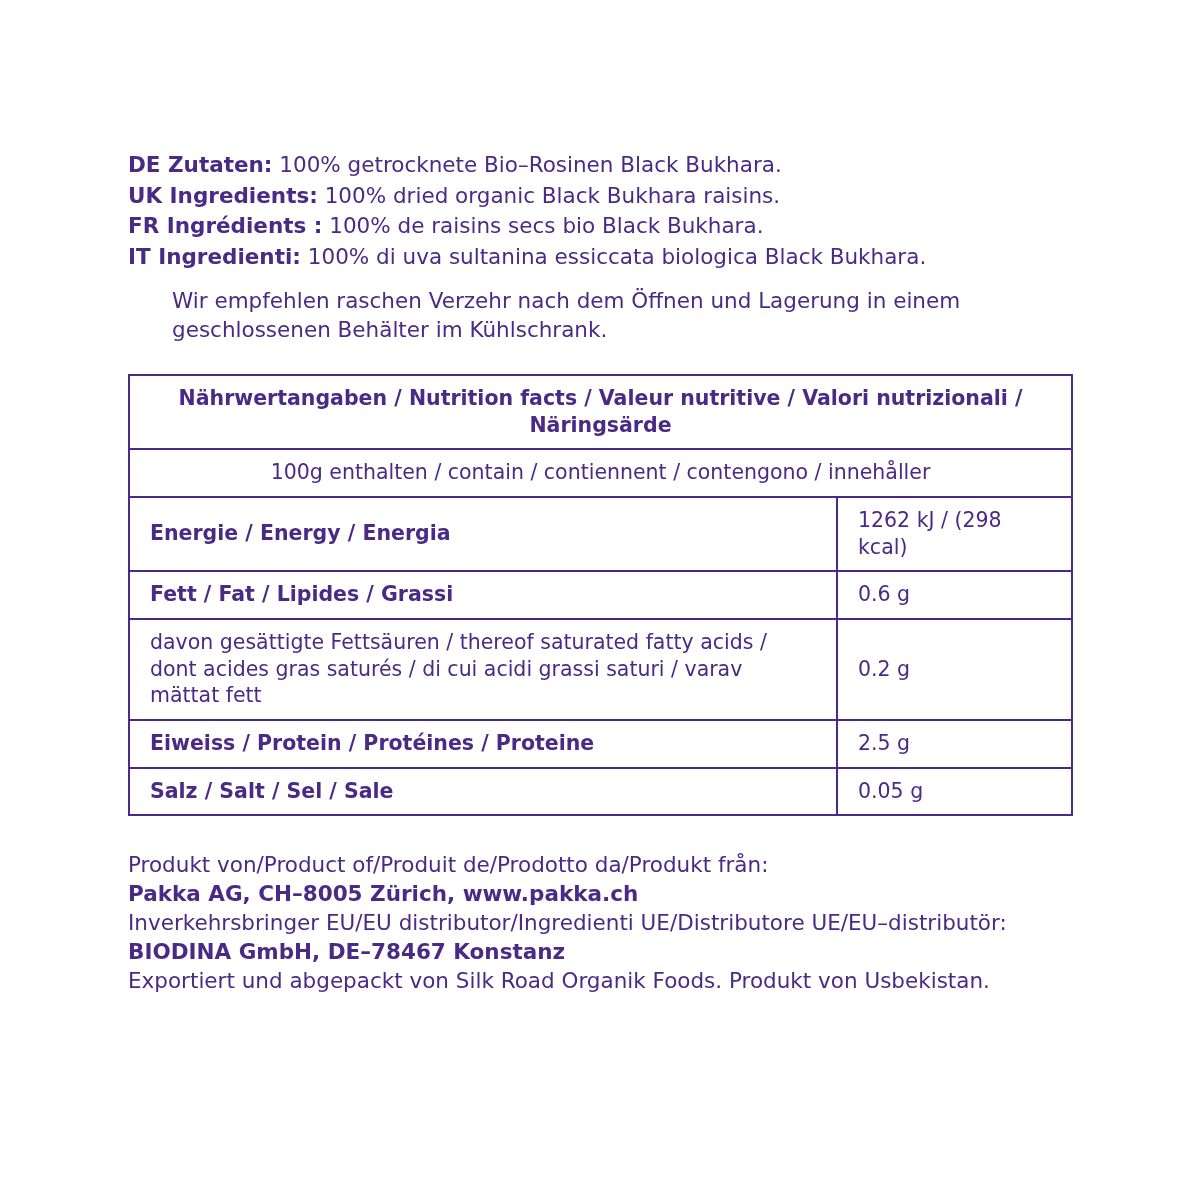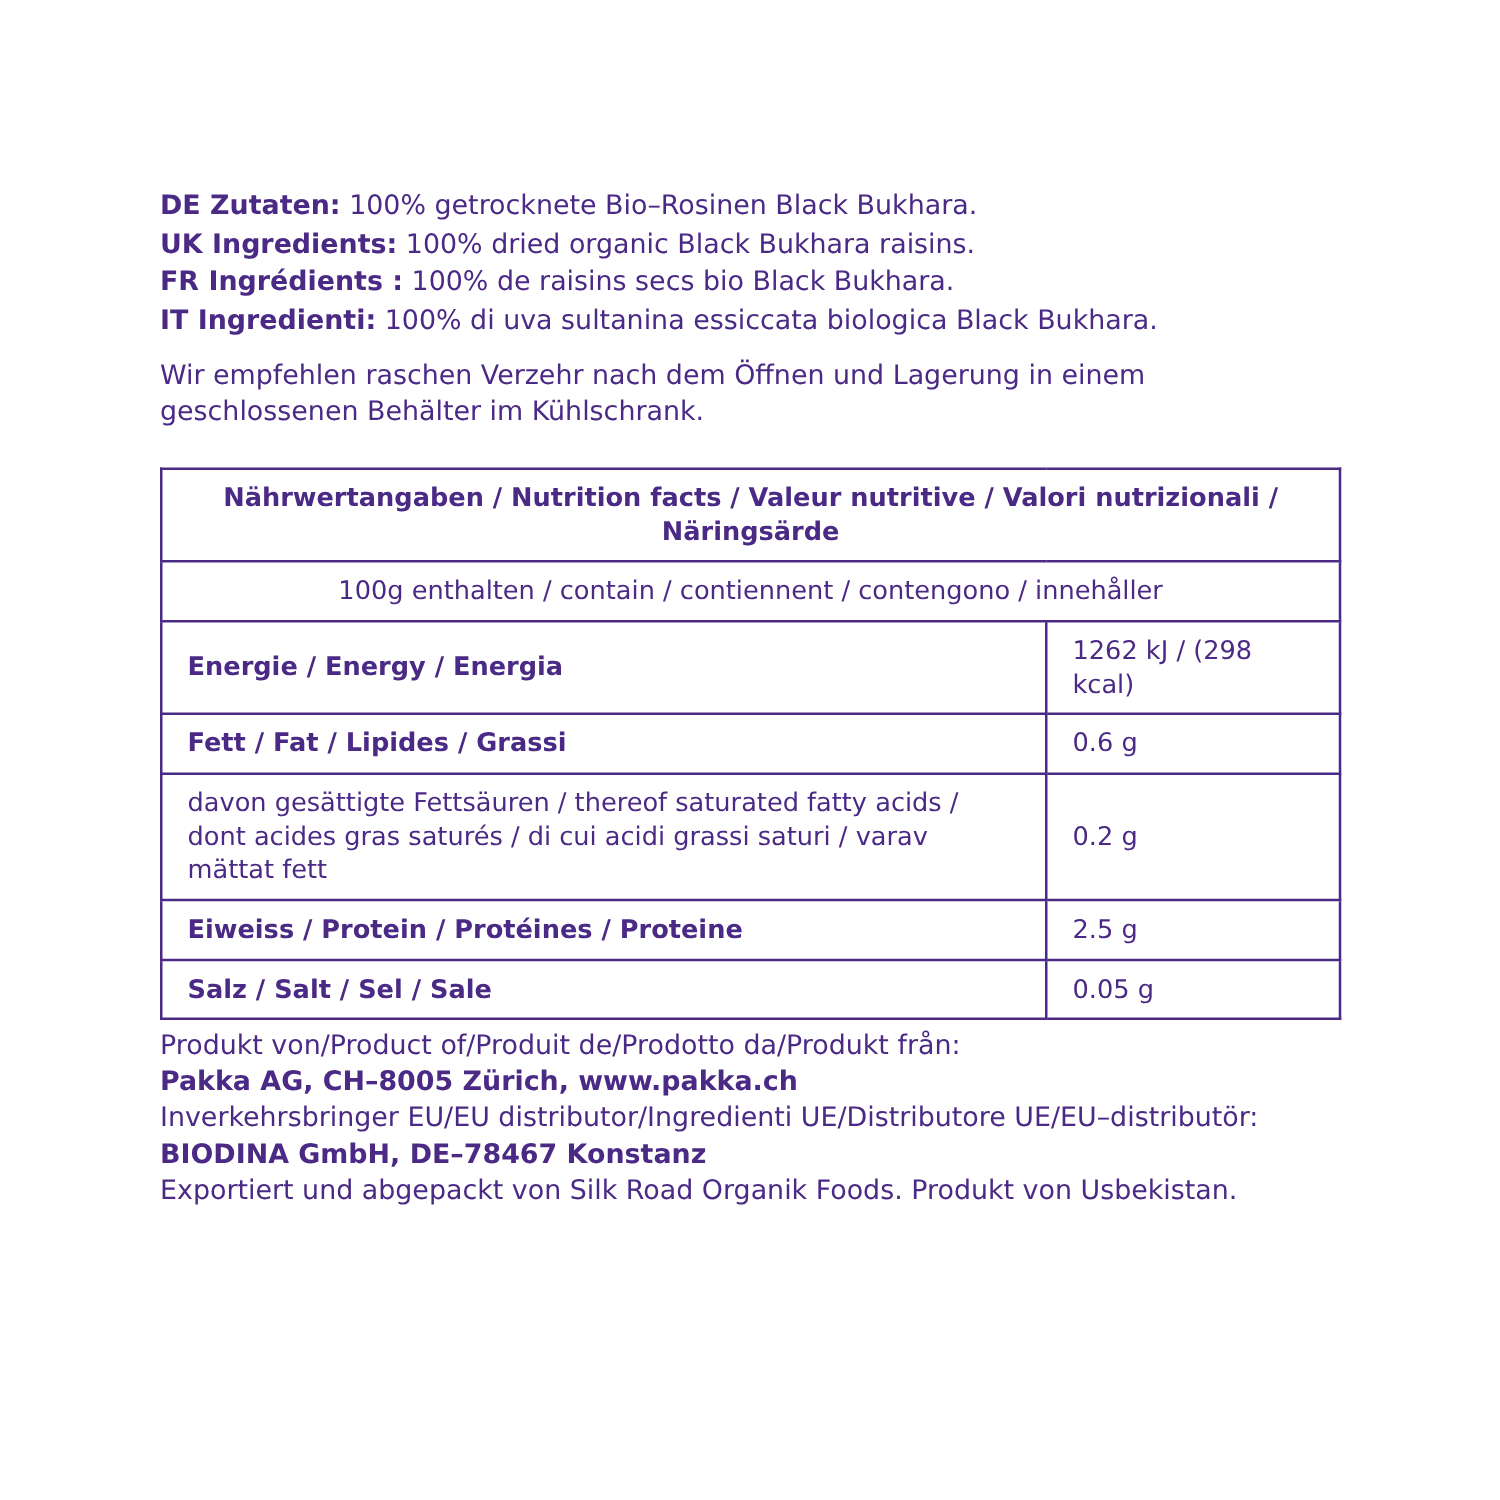--- a/index.html
+++ b/index.html
@@ -31,20 +31,21 @@
   }
   .ing-lang {
     font-weight: bold;
   }
   .storage-note {
     margin-top: 14px;
     font-size: 21.5px;
     line-height: 1.35;
     color: #4b2a86;
     max-width: 860px;
+    margin-left: 44px;
   }
   table.nutrition {
     margin-top: 30px;
     width: 945px;
     border-collapse: collapse;
     border: 2.5px solid #4b2a86;
     table-layout: fixed;
   }
   table.nutrition td {
     border: 2.5px solid #4b2a86;
@@ -65,21 +66,21 @@
     font-size: 21px;
   }
   td.bold-label {
     font-weight: bold;
   }
   td.value-cell {
     width: 235px;
     padding-left: 18px;
   }
   .footer-block {
-    margin-top: 6px;
+    margin-top: 34px;
     font-size: 21.5px;
     line-height: 1.35;
     color: #4b2a86;
   }
   .footer-bold {
     font-weight: bold;
   }
 </style>
 </head>
 <body>

